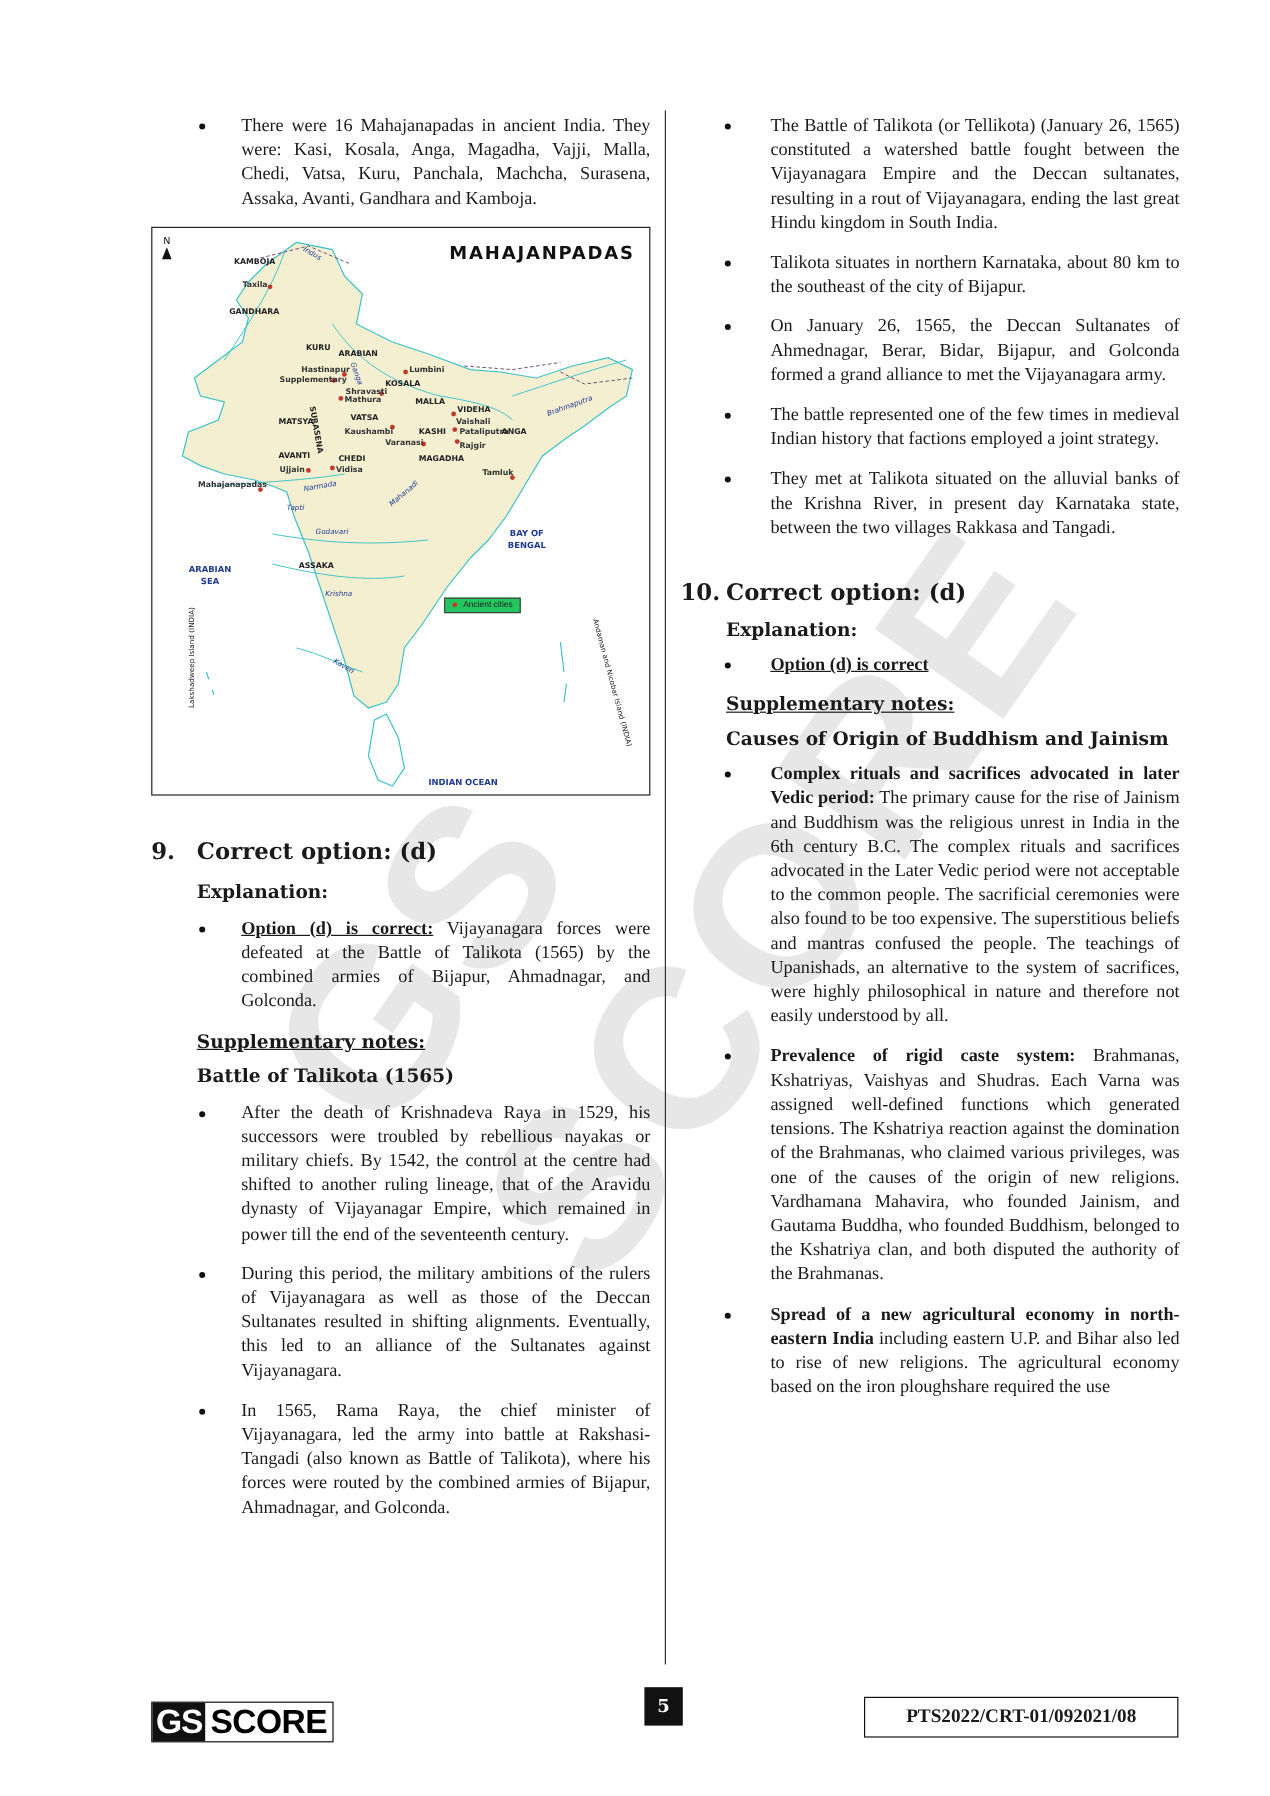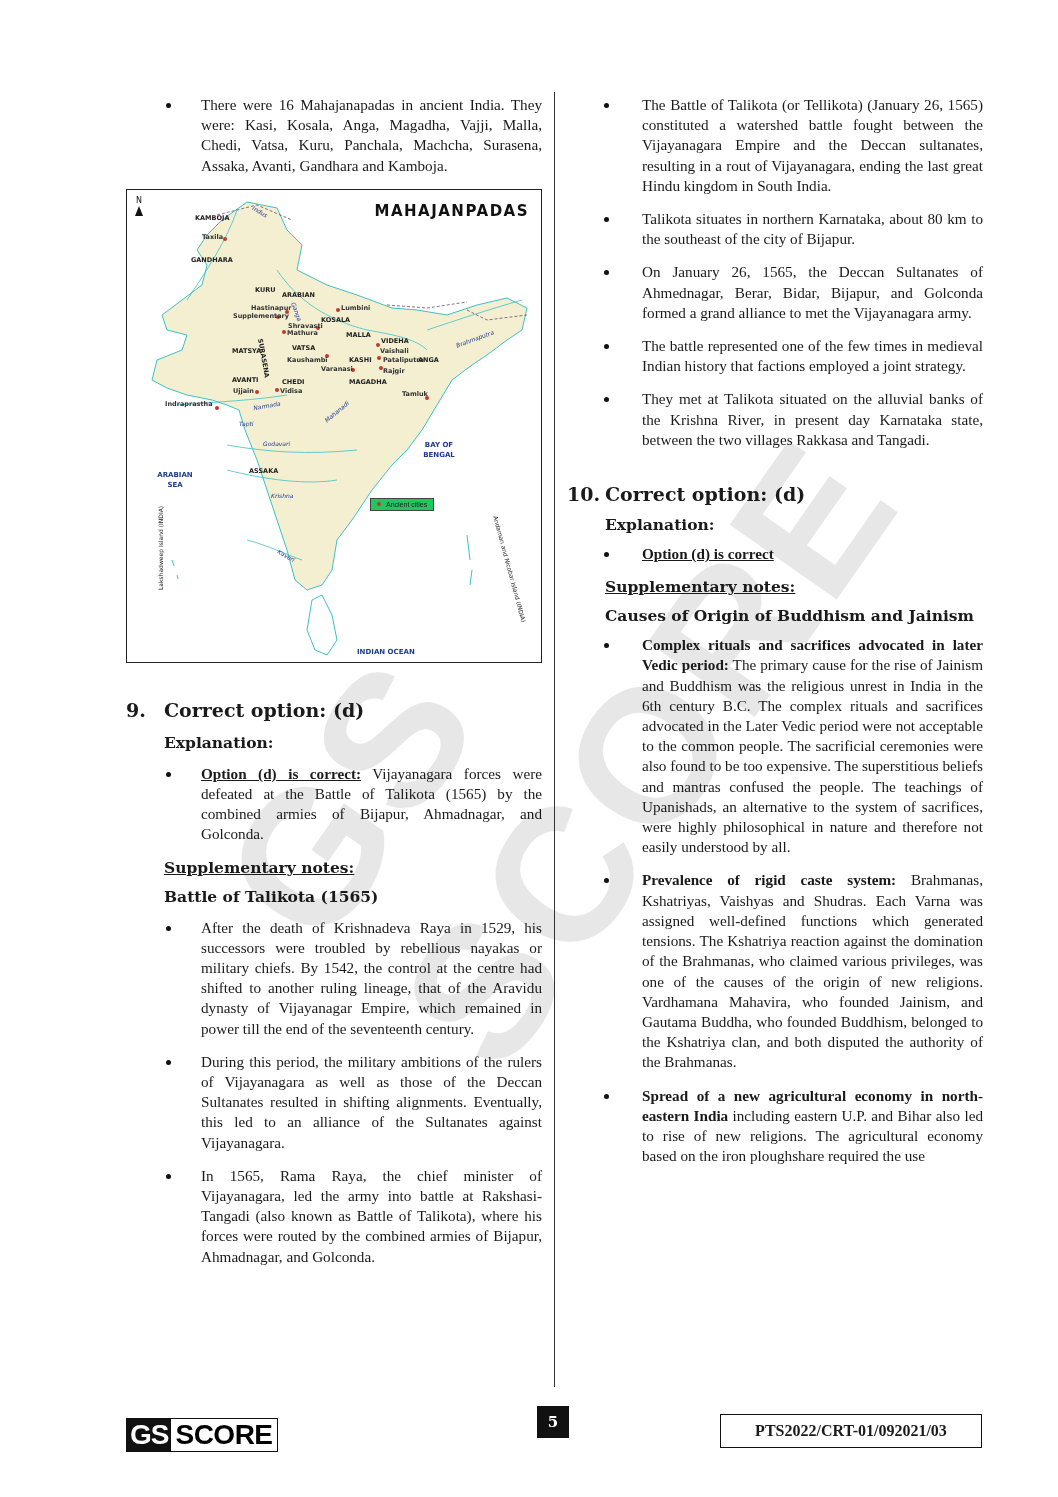--- a/index.html
+++ b/index.html
@@ -134,21 +134,21 @@
       <span class="mcity" style="left:194px;top:175px">Varanasi</span>
     <span class="mdot" style="left:252px;top:176px"></span>
       <span class="mcity" style="left:256px;top:177px">Rajgir</span>
     <span class="mdot" style="left:128px;top:200px"></span>
       <span class="mcity" style="left:106px;top:197px">Ujjain</span>
     <span class="mdot" style="left:148px;top:198px"></span>
       <span class="mcity" style="left:153px;top:197px">Vidisa</span>
     <span class="mdot" style="left:298px;top:206px"></span>
       <span class="mcity" style="left:275px;top:200px">Tamluk</span>
     <span class="mdot" style="left:88px;top:216px"></span>
-      <span class="mcity" style="left:38px;top:210px">Indraprastha</span>
+      <span class="mcity" style="left:38px;top:210px">Mahajanapadas</span>
 
     <span class="mriver" style="left:125px;top:18px;transform:rotate(30deg)">Indus</span>
     <span class="mriver" style="left:160px;top:118px;transform:rotate(70deg)">Ganga</span>
     <span class="mriver" style="left:328px;top:145px;transform:rotate(-20deg)">Brahmaputra</span>
     <span class="mriver" style="left:126px;top:212px;transform:rotate(-10deg)">Narmada</span>
     <span class="mriver" style="left:112px;top:230px">Tapti</span>
     <span class="mriver" style="left:195px;top:218px;transform:rotate(-40deg)">Mahanadi</span>
     <span class="mriver" style="left:136px;top:250px">Godavari</span>
     <span class="mriver" style="left:144px;top:302px">Krishna</span>
     <span class="mriver" style="left:150px;top:362px;transform:rotate(30deg)">Kaveri</span>
@@ -250,13 +250,13 @@
       <div class="btext"><b>Spread of a new agricultural economy in north-eastern India</b><span> including eastern U.P. and Bihar also led to rise of new religions. The agricultural economy based on the iron ploughshare required the use</span></div>
     </div>
   </div>
 </div>
 
 <div class="footer-logo">
   <span class="gs">GS</span>
   <span class="score">SCORE</span>
 </div>
 <div class="page-num">5</div>
-<div class="doc-code">PTS2022/CRT-01/092021/03</div>
+<div class="doc-code">PTS2022/CRT-01/092021/08</div>
 
 </body></html>

